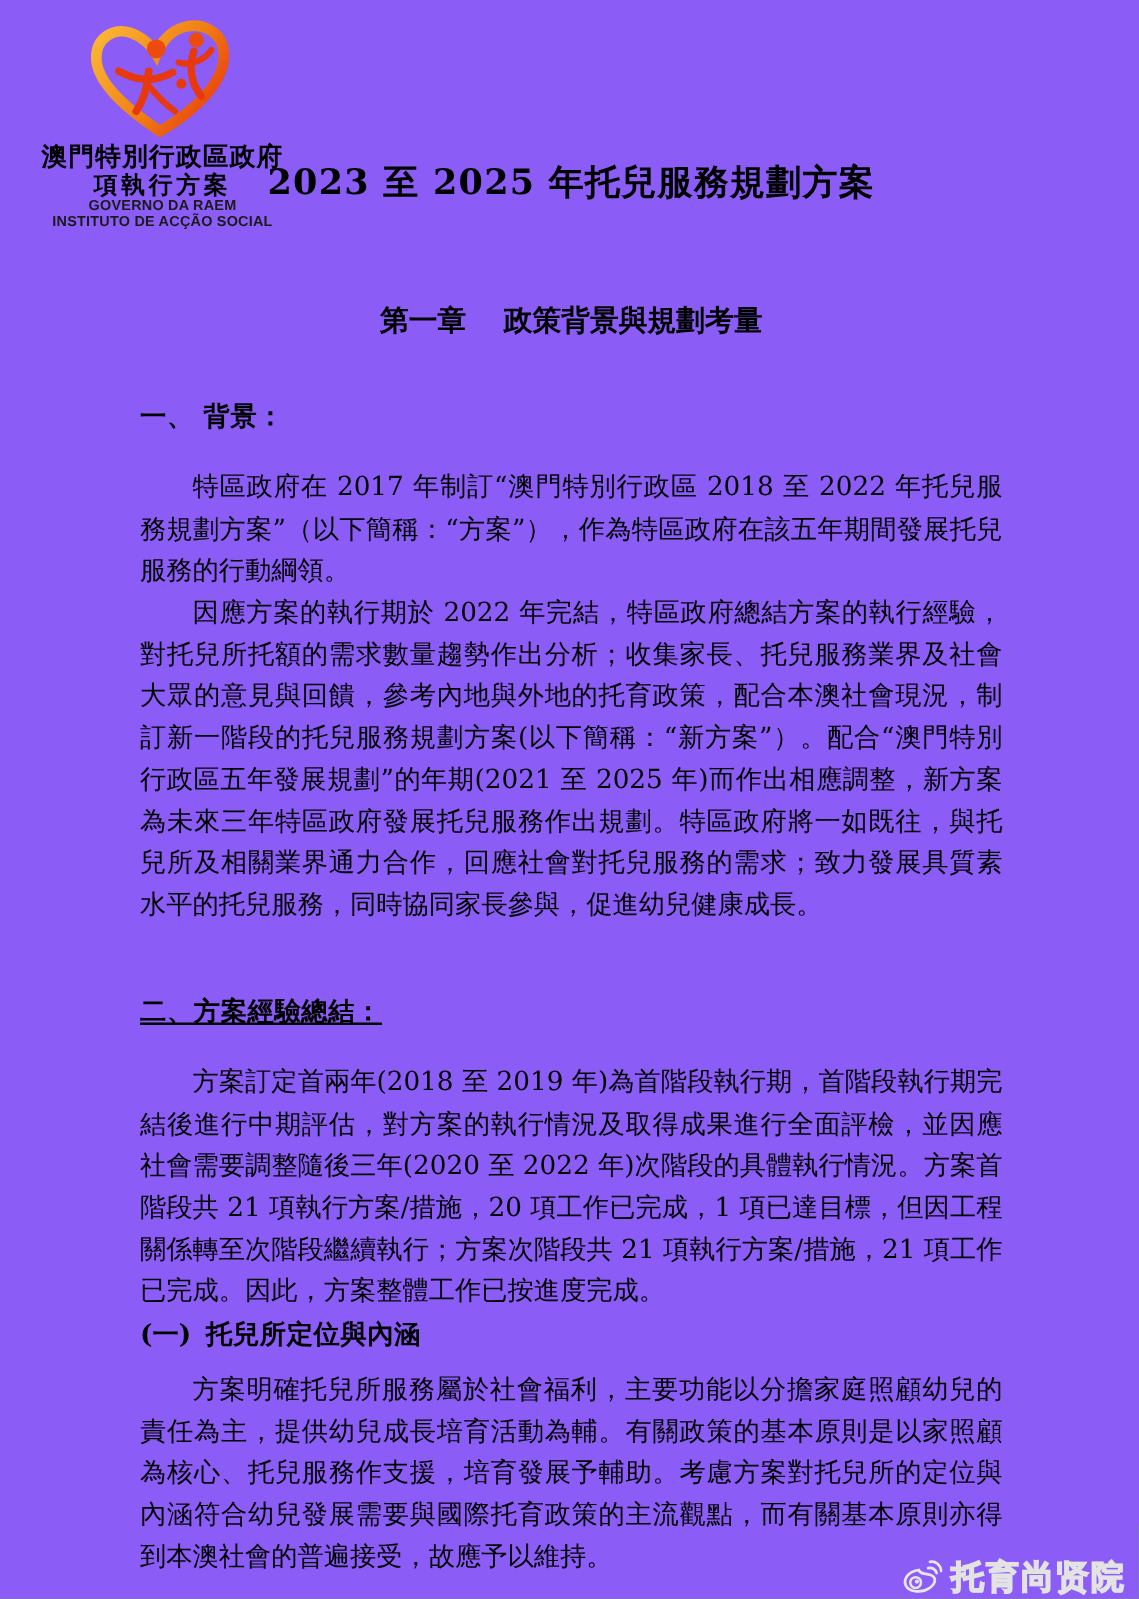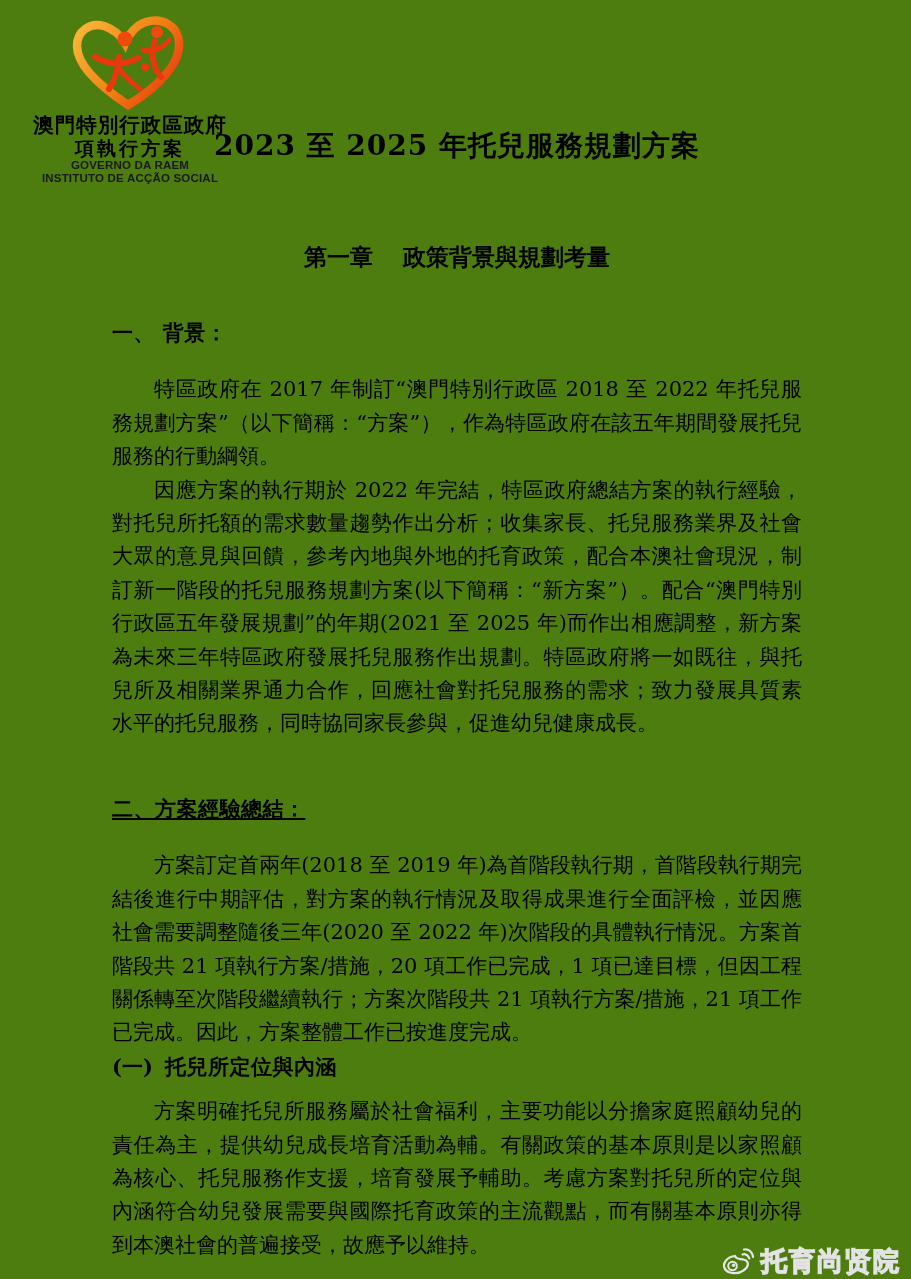--- a/index.html
+++ b/index.html
@@ -1,21 +1,21 @@
 <!DOCTYPE html>
 <html><head>
 <meta charset="utf-8">
 <style>
   html, body { margin: 0; padding: 0; background: #888; }
   .page {
     position: relative;
     width: 911px;
     height: 1279px;
     margin: 0 auto;
-    background: #4d7c0f;
+    background: #8b5cf6;
     overflow: hidden;
     color: #000;
     font-family: "DejaVu Serif", "Liberation Serif", serif;
   }
 
   
   .agency {
     position: absolute;
     left: 26px; top: 12px;
     width: 208px;

